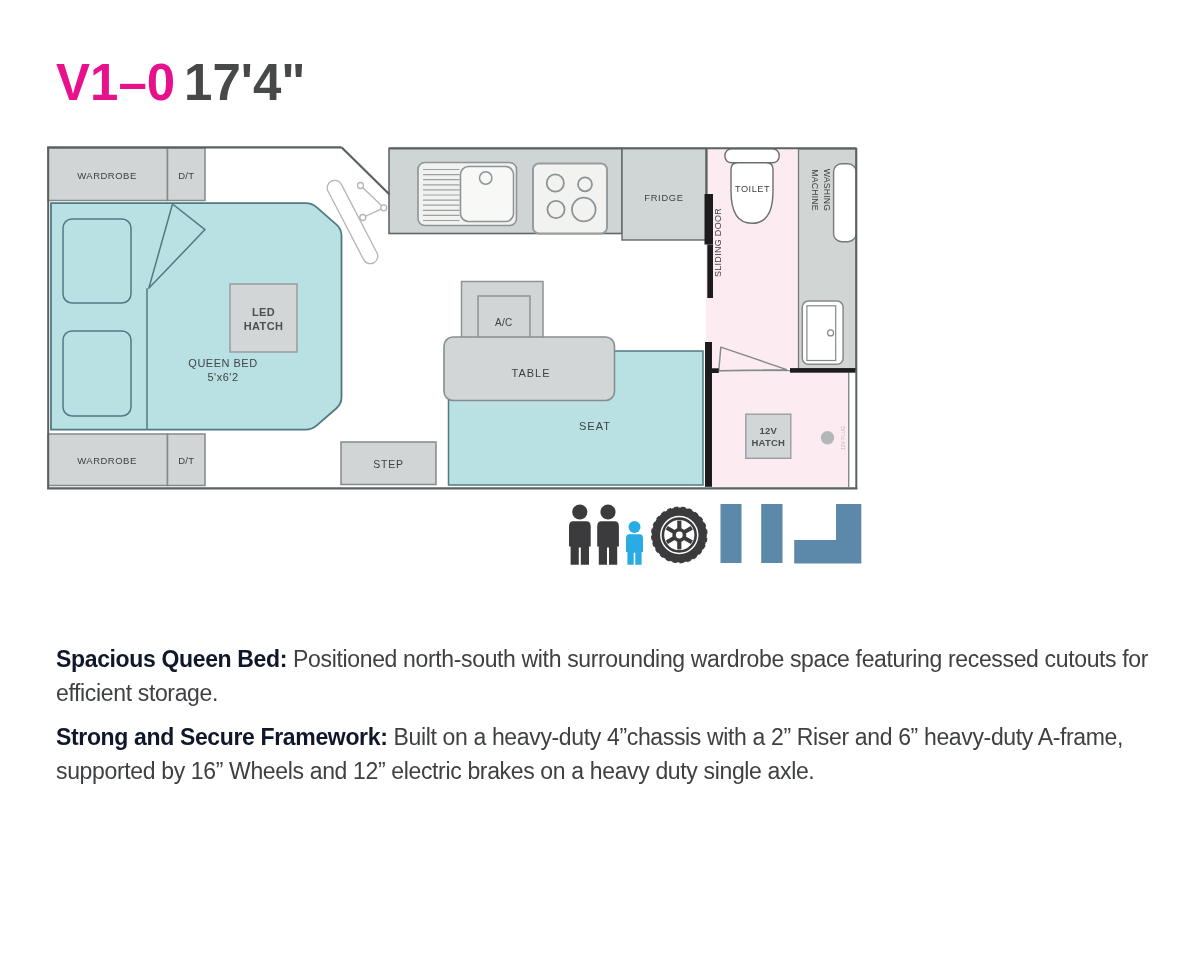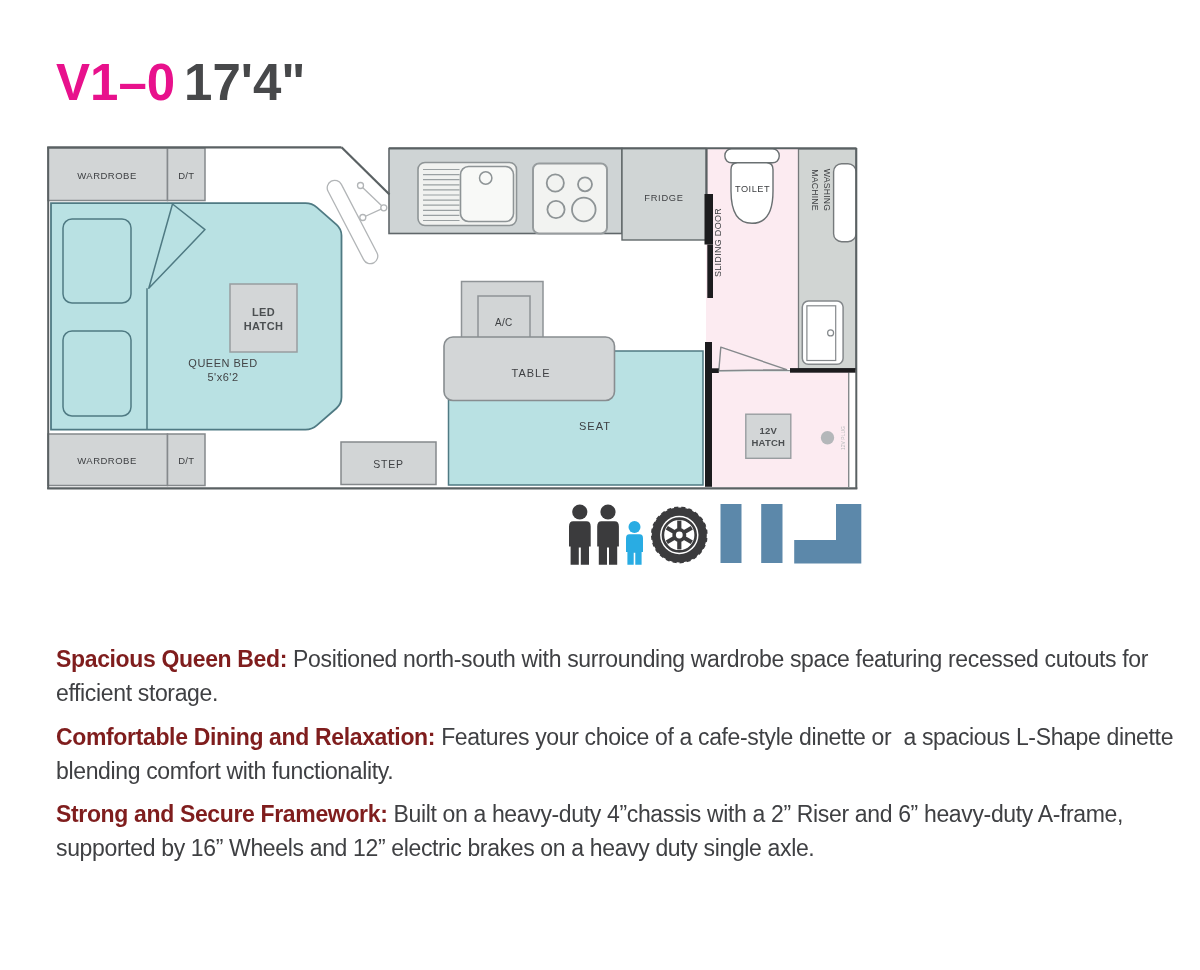--- a/index.html
+++ b/index.html
@@ -2,21 +2,21 @@
 <html><head>
 <meta charset="utf-8">
 <style>
   html,body{margin:0;padding:0;background:#ffffff;}
   body{width:1200px;height:970px;position:relative;font-family:"Liberation Sans",sans-serif;overflow:hidden;}
   .title{position:absolute;left:56px;top:53px;font-weight:bold;font-size:51px;letter-spacing:0px;}
   .title .v{color:#e8118c;}
   .title .len{color:#47484a;margin-left:9px;}
   .copy{position:absolute;left:56px;top:642px;width:1140px;color:#3f4043;font-size:23px;letter-spacing:-0.35px;line-height:34px;}
   .copy p{margin:0 0 9.5px 0;}
-  .copy b{font-weight:bold;color:#7f1d1d;}
+  .copy b{font-weight:bold;color:#0f172a;}
 </style>
 </head>
 <body>
 
 <div class="title"><span class="v">V1–0</span><span class="len">17'4"</span></div>
 
 <svg width="1200" height="600" viewBox="0 0 1200 600" style="position:absolute;left:0;top:0" font-family="Liberation Sans, sans-serif">
 
 <rect x="706" y="149" width="93" height="220" fill="#fcebf1"></rect>
 
@@ -205,17 +205,16 @@
 
 <rect x="761.2" y="504" width="21.3" height="59" fill="#5c88aa"></rect>
 
 <path d="M794.2,540 H836 V504 H861.3 V563.4 H794.2 Z" fill="#5c88aa"></path>
 </svg>
 
 <div class="copy">
 
 <p><b>Spacious Queen Bed:</b> Positioned north-south with surrounding wardrobe space featuring recessed cutouts for<br>efficient storage.</p>
 
-<p><b>Comfortable Dining and Relaxation:</b> Features your choice of a cafe-style dinette or&nbsp; a spacious L-Shape dinette<br>blending comfort with functionality.</p>
 
 
 <p><b>Strong and Secure Framework:</b> Built on a heavy-duty 4”chassis with a 2” Riser and 6” heavy-duty A-frame,<br>supported by 16” Wheels and 12” electric brakes on a heavy duty single axle.</p>
 </div>
 
 </body></html>

